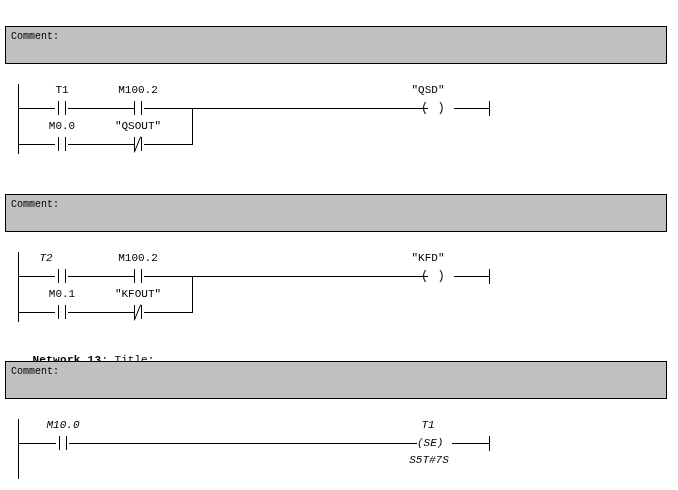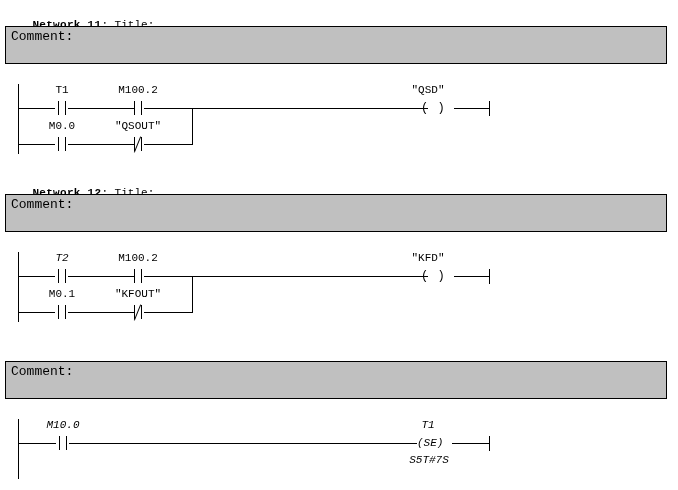--- a/index.html
+++ b/index.html
@@ -41,21 +41,21 @@
     width: 662px;
     height: 38px;
     background: #c0c0c0;
     border: 1px solid #000000;
     box-sizing: border-box;
   }
   .comment-text {
     position: absolute;
     left: 5px;
     top: 3px;
-    font-size: 13px;
+    font-size: 10px;
     line-height: 14px;
     white-space: pre;
   }
 
   
   .rung { position: absolute; left: 0; width: 678px; }
 
   
   .power-rail {
     position: absolute;
@@ -129,23 +129,20 @@
     position: absolute;
     background: #000000;
     width: 1px;
   }
 </style>
 </head>
 <body>
 
 <div class="network" style="top:0;height:168px;">
 
-  <div class="net-header" style="top:4px;">
-    <span class="net-label">Network 11</span><span class="net-title">: Title:</span>
-  </div>
 
   <div class="comment-box" style="top:26px;">
     <div class="comment-text">Comment:</div>
   </div>
 
   <div class="rung" style="top:78px;height:86px;">
 
     <div class="power-rail" style="left:18px;top:6px;height:70px;"></div>
 
     <div class="operand" style="left:32px;top:6px;width:60px;">T1</div>
@@ -184,32 +181,29 @@
     <div class="wire-h" style="left:192px;top:30px;width:236px;"></div>
     <div class="operand" style="left:398px;top:6px;width:60px;">"QSD"</div>
     <div class="coil" style="left:421px;top:23px;">( )</div>
     <div class="wire-h" style="left:454px;top:30px;width:36px;"></div>
     <div class="coil-end" style="left:489px;top:23px;height:15px;"></div>
   </div>
 </div>
 
 <div class="network" style="top:168px;height:167px;">
 
-  <div class="net-header" style="top:4px;">
-    <span class="net-label">Network 12</span><span class="net-title">: Title:</span>
-  </div>
 
   <div class="comment-box" style="top:26px;">
     <div class="comment-text">Comment:</div>
   </div>
 
   <div class="rung" style="top:78px;height:86px;">
     <div class="power-rail" style="left:18px;top:6px;height:70px;"></div>
 
-    <div class="operand" style="left:32px;top:6px;width:60px;font-style:italic;">T2</div>
+    <div class="operand" style="left:16px;top:6px;width:60px;font-style:italic;">T2</div>
     <div class="wire-h" style="left:18px;top:30px;width:37px;"></div>
     <div class="contact" style="left:55px;top:23px;">
       <div class="bar left"></div>
         <div class="bar right"></div>
     </div>
     <div class="wire-h" style="left:68px;top:30px;width:67px;"></div>
 
     <div class="operand" style="left:105px;top:6px;width:66px;">M100.2</div>
     <div class="contact" style="left:131px;top:23px;">
       <div class="bar left"></div>
@@ -238,20 +232,23 @@
     <div class="wire-h" style="left:192px;top:30px;width:236px;"></div>
     <div class="operand" style="left:398px;top:6px;width:60px;">"KFD"</div>
     <div class="coil" style="left:421px;top:23px;">( )</div>
     <div class="wire-h" style="left:454px;top:30px;width:36px;"></div>
     <div class="coil-end" style="left:489px;top:23px;height:15px;"></div>
   </div>
 </div>
 
 <div class="network" style="top:335px;height:155px;">
 
+  <div class="net-header" style="top:4px;">
+    <span class="net-label">Network 13</span><span class="net-title">: Title:</span>
+  </div>
 
   <div class="comment-box" style="top:26px;">
     <div class="comment-text">Comment:</div>
   </div>
 
   <div class="rung" style="top:78px;height:75px;font-style:italic;">
     <div class="power-rail" style="left:18px;top:6px;height:60px;"></div>
 
     <div class="operand" style="left:32px;top:6px;width:62px;">M10.0</div>
     <div class="wire-h" style="left:18px;top:30px;width:38px;"></div>

